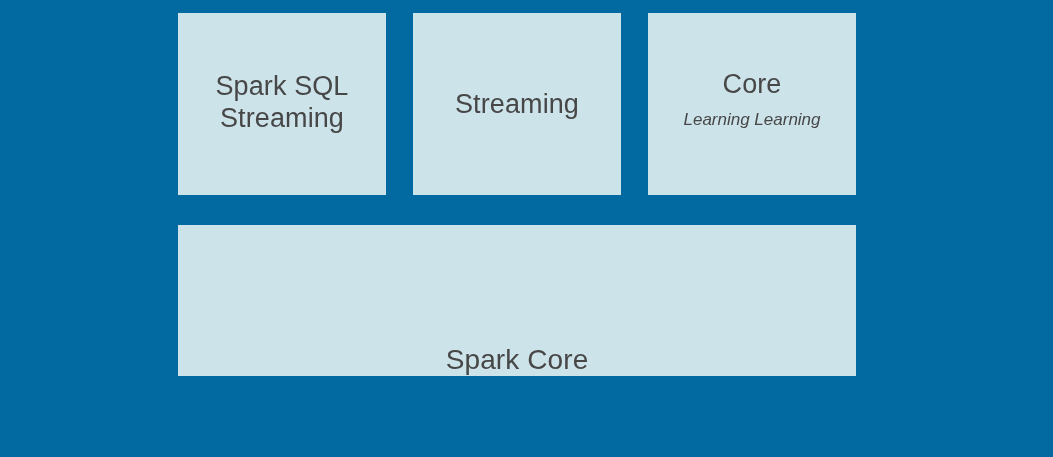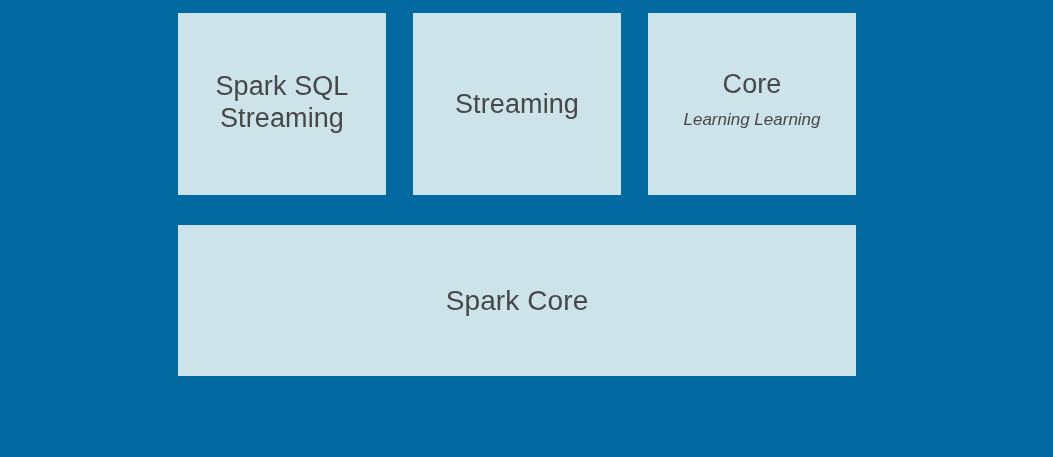--- a/index.html
+++ b/index.html
@@ -41,20 +41,21 @@
   #box-spark-sql { left: 178px; }
   #box-streaming { left: 413px; }
   #box-mllib    { left: 648px; }
 
   
   #box-spark-core {
     left: 178px;
     top: 225px;
     width: 678px;
     height: 151px;
+    justify-content: flex-end;
   }
 
   .box-title {
     font-size: 27px;
     font-weight: normal;
     color: #474747;
     letter-spacing: 0.1px;
     white-space: nowrap;
   }
   .box-title .title-line {

